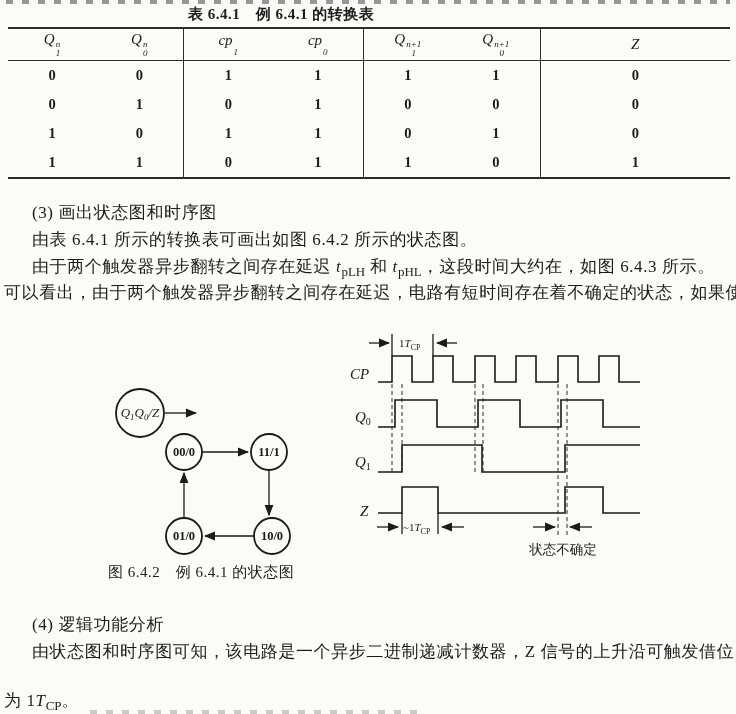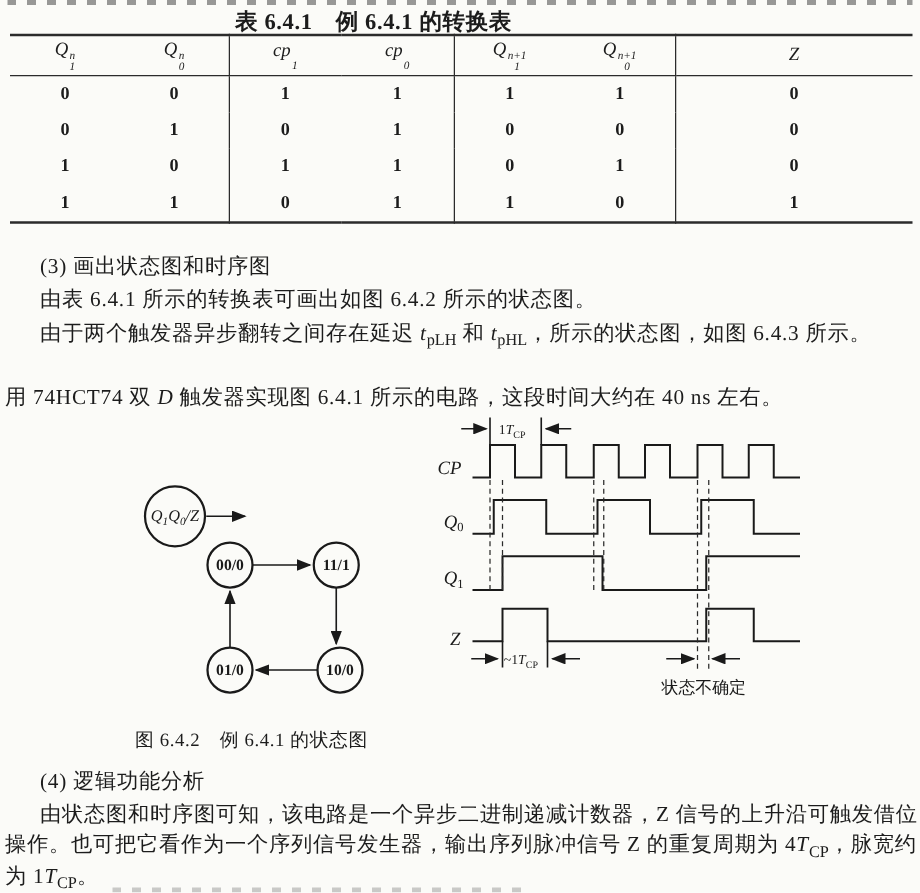--- a/index.html
+++ b/index.html
@@ -9,21 +9,21 @@
     font-family:"Liberation Serif","DejaVu Serif",serif;
   }
   
   .strip{
     position:absolute;height:4px;
     background:repeating-linear-gradient(90deg, rgba(70,70,70,.55) 0 7px, transparent 7px 16px);
   }
   .strip.bottom{opacity:.5;}
   
   .tbl-title{
-    position:absolute;left:188px;top:5px;font-size:18px;font-weight:bold;
+    position:absolute;left:188px;top:5px;font-size:15px;font-weight:bold;
     white-space:pre;letter-spacing:.5px;
   }
   table.conv{
     position:absolute;left:8px;top:27px;width:722px;
     border-collapse:collapse;table-layout:fixed;
     border-top:2px solid #2b2b2b;border-bottom:2px solid #2b2b2b;
   }
   table.conv th{
     height:31px;font-weight:normal;font-style:italic;font-size:15px;
     border-bottom:1px solid #2b2b2b;text-align:center;padding:0;
@@ -140,22 +140,22 @@
         <td class="gb">1</td>
         <td>1</td>
         <td class="gb">0</td>
         <td>1</td>
       </tr>
     </tbody>
   </table>
 
   <div class="line indent" style="top:201px;">(3) 画出状态图和时序图</div>
   <div class="line indent" style="top:228px;">由表 6.4.1 所示的转换表可画出如图 6.4.2 所示的状态图。</div>
-  <div class="line indent" style="top:255px;"><span>由于两个触发器异步翻转之间存在延迟 </span><span class="it">t</span><sub class="small">pLH</sub><span> 和 </span><span class="it">t</span><sub class="small">pHL</sub><span>，所示的状态图，如图 6.4.3 所示。</span></div>
-  <div class="line" style="top:306px;"><span>用 74HCT74 双 </span><span class="it">D</span><span> 触发器实现图 6.4.1 所示的电路，这段时间大约在 40 ns 左右。</span></div>
+  <div class="line indent" style="top:255px;"><span>由于两个触发器异步翻转之间存在延迟 </span><span class="it">t</span><sub class="small">pLH</sub><span> 和 </span><span class="it">t</span><sub class="small">pHL</sub><span>，这段时间大约在，如图 6.4.3 所示。</span></div>
+  <div class="line" style="top:281px;">可以看出，由于两个触发器异步翻转之间存在延迟，电路有短时间存在着不确定的状态，如果使</div>
 
   <svg style="position:absolute;left:95px;top:383px;" width="220" height="178" viewBox="0 0 220 178">
     <defs>
       <marker id="ah1" markerWidth="9" markerHeight="7" refX="8" refY="3.5" orient="auto">
         <path d="M0,0 L9,3.5 L0,7 z" fill="#1a1a1a"></path>
       </marker>
     </defs>
     <circle class="circ" cx="45" cy="30" r="24"></circle>
     <text x="45" y="34" text-anchor="middle" font-size="13" font-style="italic"><tspan>Q</tspan><tspan dy="3" font-size="9">1</tspan><tspan dy="-3">Q</tspan><tspan dy="3" font-size="9">0</tspan><tspan dy="-3">/Z</tspan></text>
     <line class="solid" x1="70" y1="30" x2="101" y2="30" marker-end="url(#ah1)"></line>
@@ -167,21 +167,21 @@
     <text class="state-label" x="89" y="73" text-anchor="middle">00/0</text>
     <text class="state-label" x="174" y="73" text-anchor="middle">11/1</text>
     <text class="state-label" x="89" y="157" text-anchor="middle">01/0</text>
     <text class="state-label" x="177" y="157" text-anchor="middle">10/0</text>
 
     <line class="solid" x1="107" y1="69" x2="153" y2="69" marker-end="url(#ah1)"></line>
     <line class="solid" x1="174" y1="87" x2="174" y2="132" marker-end="url(#ah1)"></line>
     <line class="solid" x1="159" y1="153" x2="110" y2="153" marker-end="url(#ah1)"></line>
     <line class="solid" x1="89" y1="135" x2="89" y2="90" marker-end="url(#ah1)"></line>
   </svg>
-  <div class="caption" style="left:108px;top:583px;">图 6.4.2　例 6.4.1 的状态图</div>
+  <div class="caption" style="left:108px;top:563px;">图 6.4.2　例 6.4.1 的状态图</div>
 
   <svg style="position:absolute;left:345px;top:330px;" width="391" height="232" viewBox="0 0 391 232">
     <defs>
       <marker id="ah2" markerWidth="9" markerHeight="7" refX="8" refY="3.5" orient="auto">
         <path d="M0,0 L9,3.5 L0,7 z" fill="#1a1a1a"></path>
       </marker>
     </defs>
 
     <text class="sig-label" x="5" y="49" font-style="italic">CP</text>
     <text class="sig-label" x="10" y="92"><tspan font-style="italic">Q</tspan><tspan dy="3" font-size="10">0</tspan></text>
@@ -212,18 +212,17 @@
     <line class="solid" x1="119" y1="197" x2="97" y2="197" marker-end="url(#ah2)"></line>
     <text class="ann" x="58" y="201"><tspan>~1</tspan><tspan font-style="italic">T</tspan><tspan dy="3" font-size="8">CP</tspan></text>
 
     <line class="solid" x1="188" y1="197" x2="210" y2="197" marker-end="url(#ah2)"></line>
     <line class="solid" x1="247" y1="197" x2="225" y2="197" marker-end="url(#ah2)"></line>
     <text x="218" y="224" text-anchor="middle" font-size="13.5">状态不确定</text>
   </svg>
 
   <div class="line indent" style="top:613px;">(4) 逻辑功能分析</div>
   <div class="line indent" style="top:640px;">由状态图和时序图可知，该电路是一个异步二进制递减计数器，Z 信号的上升沿可触发借位</div>
-  <div class="line" style="top:664px;"><span>操作。也可把它看作为一个序列信号发生器，输出序列脉冲信号 Z 的重复周期为 4</span><span class="it">T</span><sub class="small">CP</sub><span>，脉宽约</span></div>
   <div class="line" style="top:689px;"><span>为 1</span><span class="it">T</span><sub class="small">CP</sub><span>。</span></div>
 
   <div class="strip bottom" style="left:90px;top:710px;width:330px;"></div>
 
 </div>
 
 </body></html>

